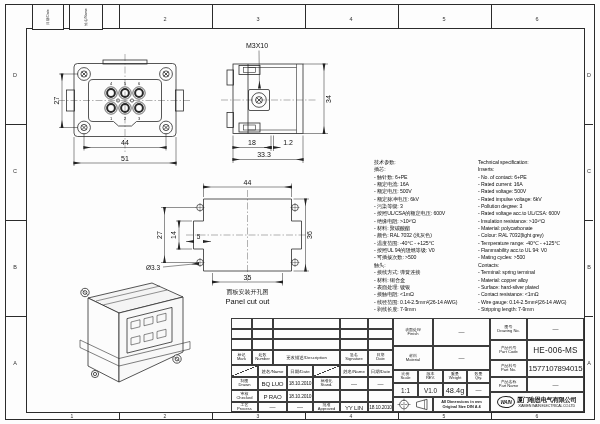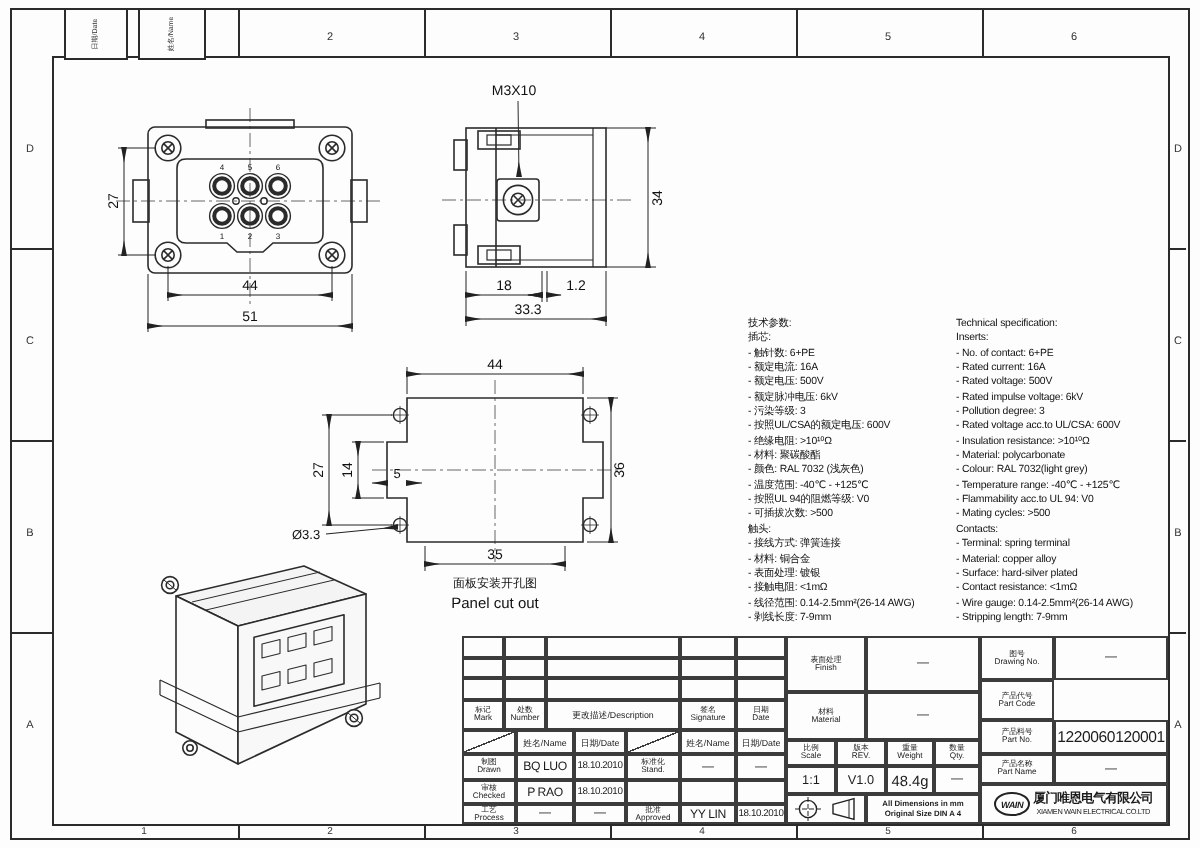--- a/index.html
+++ b/index.html
@@ -551,28 +551,31 @@
     </div>
   <div class="cell dash" style="left:527px;top:318px;width:57px;height:22px">
       <span>—</span>
     </div>
   <div class="cell" style="left:490px;top:340px;width:37px;height:20px">
       <div class="lbl">
         <span class="cn">产品代号</span>
         <span class="en">Part Code</span>
       </div>
     </div>
+  <div class="cell bigv" style="left:527px;top:340px;width:57px;height:20px">
+      <span>HE-006-MS</span>
+    </div>
   <div class="cell" style="left:490px;top:360px;width:37px;height:17px">
       <div class="lbl">
         <span class="cn">产品料号</span>
         <span class="en">Part No.</span>
       </div>
     </div>
   <div class="cell pno" style="left:527px;top:360px;width:57px;height:17px">
-      <span>1220060120001</span>
+      <span>1577107894015</span>
     </div>
   <div class="cell" style="left:490px;top:377px;width:37px;height:15px">
       <div class="lbl">
         <span class="cn">产品名称</span>
         <span class="en">Part Name</span>
       </div>
     </div>
   <div class="cell dash" style="left:527px;top:377px;width:57px;height:15px">
       <span>—</span>
     </div>

